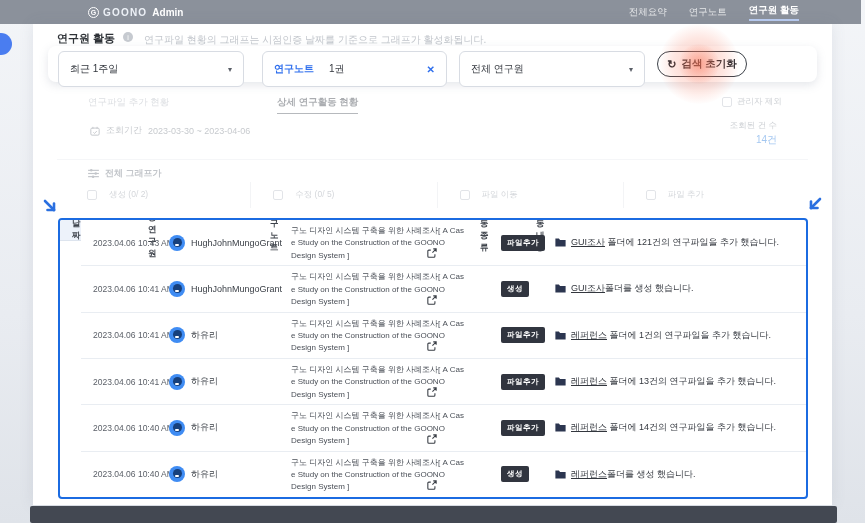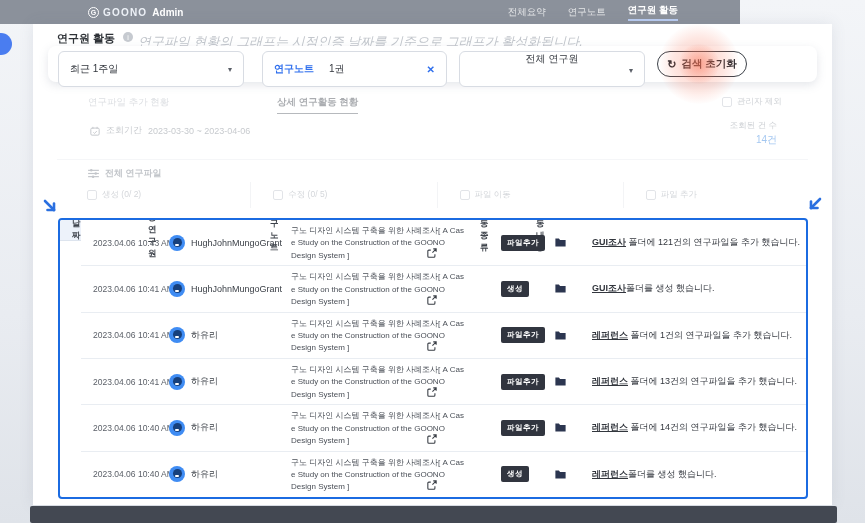--- a/index.html
+++ b/index.html
@@ -1,21 +1,21 @@
 <!DOCTYPE html>
 <html><head>
 <meta charset="utf-8">
 <style>
   * { margin:0; padding:0; box-sizing:border-box; }
   body { font-family:"Liberation Sans", sans-serif; background:#d9dde4; }
   .screen { position:relative; width:865px; height:523px; overflow:hidden;
             background:linear-gradient(180deg,#f3f5f8 0%,#e9ecf1 60%,#dfe3e9 100%); }
 
   
-  .navbar { position:absolute; left:0; top:0; width:740px; height:24px; background:#8b919b;
+  .navbar { position:absolute; left:0; top:0; width:861px; height:24px; background:#8b919b;
             display:flex; align-items:center; padding-left:88px; }
   .logo { display:flex; align-items:center; gap:4px; }
   .logo-g { width:11px; height:11px; border:1.5px solid #fff; border-radius:50%; color:#fff;
             font-size:7px; font-weight:bold; display:flex; align-items:center; justify-content:center; }
   .logo-goono { color:#eef2f8; font-size:10px; font-weight:bold; letter-spacing:1.2px; }
   .logo-admin { color:#ffffff; font-size:10px; font-weight:bold; margin-left:1px; }
   .nav-menu { margin-left:auto; padding-right:62px; display:flex; gap:22px; align-items:center; }
   .nav-item { font-size:9.5px; color:rgba(255,255,255,.78); cursor:pointer; }
   .nav-item.active { color:#fff; font-weight:bold; border-bottom:2px solid #b9cdf2; padding-bottom:2px; }
 
@@ -23,31 +23,31 @@
   .floating-dot { position:absolute; left:-10px; top:33px; width:22px; height:22px; border-radius:50%;
                   background:#4a7df0; }
 
   
   .card { position:absolute; left:33px; top:24px; width:799px; height:481px; background:#fff;
           box-shadow:0 0 14px rgba(90,100,120,.12); }
 
   .page-title { position:absolute; left:24px; top:7px; font-size:11px; font-weight:bold; color:#2f3338; }
   .info-icon { position:absolute; left:90px; top:8px; width:10px; height:10px; border-radius:50%;
                background:#c6cad0; color:#fff; font-size:7px; display:flex; align-items:center; justify-content:center; }
-  .page-caption { position:absolute; left:105px; top:9px; font-size:13px; color:#c2c6cc;font-style:italic; }
+  .page-caption { position:absolute; left:111px; top:9px; font-size:10px; color:#c2c6cc; }
 
   
   .filter-card { position:absolute; left:15px; top:22px; width:769px; height:36px; background:#fff;
                  border-radius:8px; box-shadow:0 3px 10px rgba(120,130,150,.20); }
   .dd { position:absolute; top:5px; height:36px; border:1px solid #d8dce3; border-radius:6px; background:#fff;
         display:flex; align-items:center; padding:0 11px; font-size:10px; color:#33373e; cursor:pointer; }
   .dd .caret { margin-left:auto; font-size:8px; color:#5b6068; }
   .dd1 { left:10px;  width:186px; }
   .chip { left:214px; width:185px; }
-  .dd3 { left:411px; width:186px;flex-direction:column; }
+  .dd3 { left:411px; width:186px; }
   .chip .chip-label { color:#2f6fed; font-weight:bold; }
   .chip .chip-value { margin-left:15px; color:#33373e; }
   .chip .chip-x { margin-left:auto; color:#2f6fed; font-size:10px; font-weight:bold; cursor:pointer; }
   .reset-btn { position:absolute; left:609px; top:5px; width:90px; height:26px; border:1.2px solid #3c4148;
                border-radius:14px; background:#fff; display:flex; align-items:center; justify-content:center;
                gap:5px; font-size:10.5px; font-weight:bold; color:#23272d; cursor:pointer; }
   .reset-btn .refresh-glyph { font-size:11px; font-weight:bold; }
   .glow-outer { position:absolute; left:626px; top:0px; width:80px; height:80px; border-radius:50%;
                 background:radial-gradient(circle, rgba(249,116,88,.34) 0%, rgba(249,116,88,.18) 45%, rgba(249,116,88,0) 72%);
                 pointer-events:none; z-index:5; }
@@ -64,21 +64,21 @@
                font-size:8.5px; color:#9aa0a8; }
   .cb { display:inline-block; width:10px; height:10px; border:1px solid #c7cbd2; border-radius:2px; background:#fff; }
   .period-row { position:absolute; left:57px; top:100px; display:flex; align-items:center; gap:6px;
                 font-size:9px; color:#8f959d; }
   .count-label { position:absolute; right:55px; top:96px; font-size:8.5px; color:#9aa0a8; text-align:right; }
   .count-value { position:absolute; right:55px; top:109px; font-size:10px; color:#4a90e2; text-align:right; }
   .divider { position:absolute; left:24px; right:24px; top:135px; height:1px; background:#eceef2; }
   .options-title { position:absolute; left:55px; top:143px; display:flex; align-items:center; gap:6px;
                    font-size:9px; font-weight:bold; color:#878d96; }
   .chk-row { position:absolute; left:29px; top:158px; width:747px; height:26px; display:flex; }
-  .chk-cell { flex:1; display:flex; align-items:center; gap:5px; padding-left:22px;
+  .chk-cell { flex:1; display:flex; align-items:center; gap:12px; padding-left:22px;
               font-size:8.5px; color:#a9aeb6; border-left:1px solid #e9ebef; }
   .chk-cell:first-child { border-left:none; padding-left:25px; }
 
   
   .arrow { position:absolute; z-index:4; }
   .arrow-left  { left:9px;  top:174px; }
   .arrow-right { left:773px; top:172px; }
 
   
   .tbl { position:absolute; left:25px; top:194px; width:750px; height:281px; background:#fff;
@@ -99,21 +99,21 @@
   .avatar::before { content:""; position:absolute; left:6px; top:9px; width:4px; height:2px; border-radius:2px;
                     background:#fff; z-index:1; }
   .user-name { font-size:9px; color:#3a3f46; }
   .cell-note { position:absolute; left:210px; top:5px; width:170px; font-size:8px; color:#4a4f57; line-height:1.55; }
   .note-line { display:block; white-space:nowrap; }
   .link-icon { position:absolute; left:346px; bottom:7px; cursor:pointer; }
   .badge { position:absolute; left:420px; top:50%; transform:translateY(-50%); background:#31353f; color:#fff;
            font-size:7.5px; font-weight:bold; letter-spacing:.5px; padding:3px 6px; border-radius:2px; }
   .cell-detail { position:absolute; left:474px; top:0; bottom:0; display:flex; align-items:center; gap:5px;
                  font-size:9px; color:#33373e; white-space:nowrap; }
-  .detail-target { font-weight:bold; text-decoration:underline; cursor:pointer;margin-left:21px; }
+  .detail-target { font-weight:normal; text-decoration:underline; cursor:pointer; }
 
   
   .bottom-bar { position:absolute; left:30px; top:506px; width:807px; height:17px; background:#434852;
                 border-radius:2px; }
 </style>
 </head>
 <body>
 
 <div class="screen">
 
@@ -187,21 +187,21 @@
 
       <div class="options-title">
         <svg width="11" height="9" viewBox="0 0 12 10">
           <line x1="0" y1="1.5" x2="12" y2="1.5" stroke="#878d96" stroke-width="1.3"></line>
           <line x1="0" y1="5" x2="12" y2="5" stroke="#878d96" stroke-width="1.3"></line>
           <line x1="0" y1="8.5" x2="12" y2="8.5" stroke="#878d96" stroke-width="1.3"></line>
           <circle cx="3.5" cy="1.5" r="1.4" fill="#878d96"></circle>
           <circle cx="8.5" cy="5" r="1.4" fill="#878d96"></circle>
           <circle cx="5.5" cy="8.5" r="1.4" fill="#878d96"></circle>
         </svg>
-        <span>전체 연구파일</span>
+        <span>전체 그래프가</span>
       </div>
 
       <div class="chk-row">
         <label class="chk-cell">
           <span class="cb"></span>
           <span>생성 (0/ 2)</span>
         </label>
         <label class="chk-cell">
           <span class="cb"></span>
           <span>수정 (0/ 5)</span>

